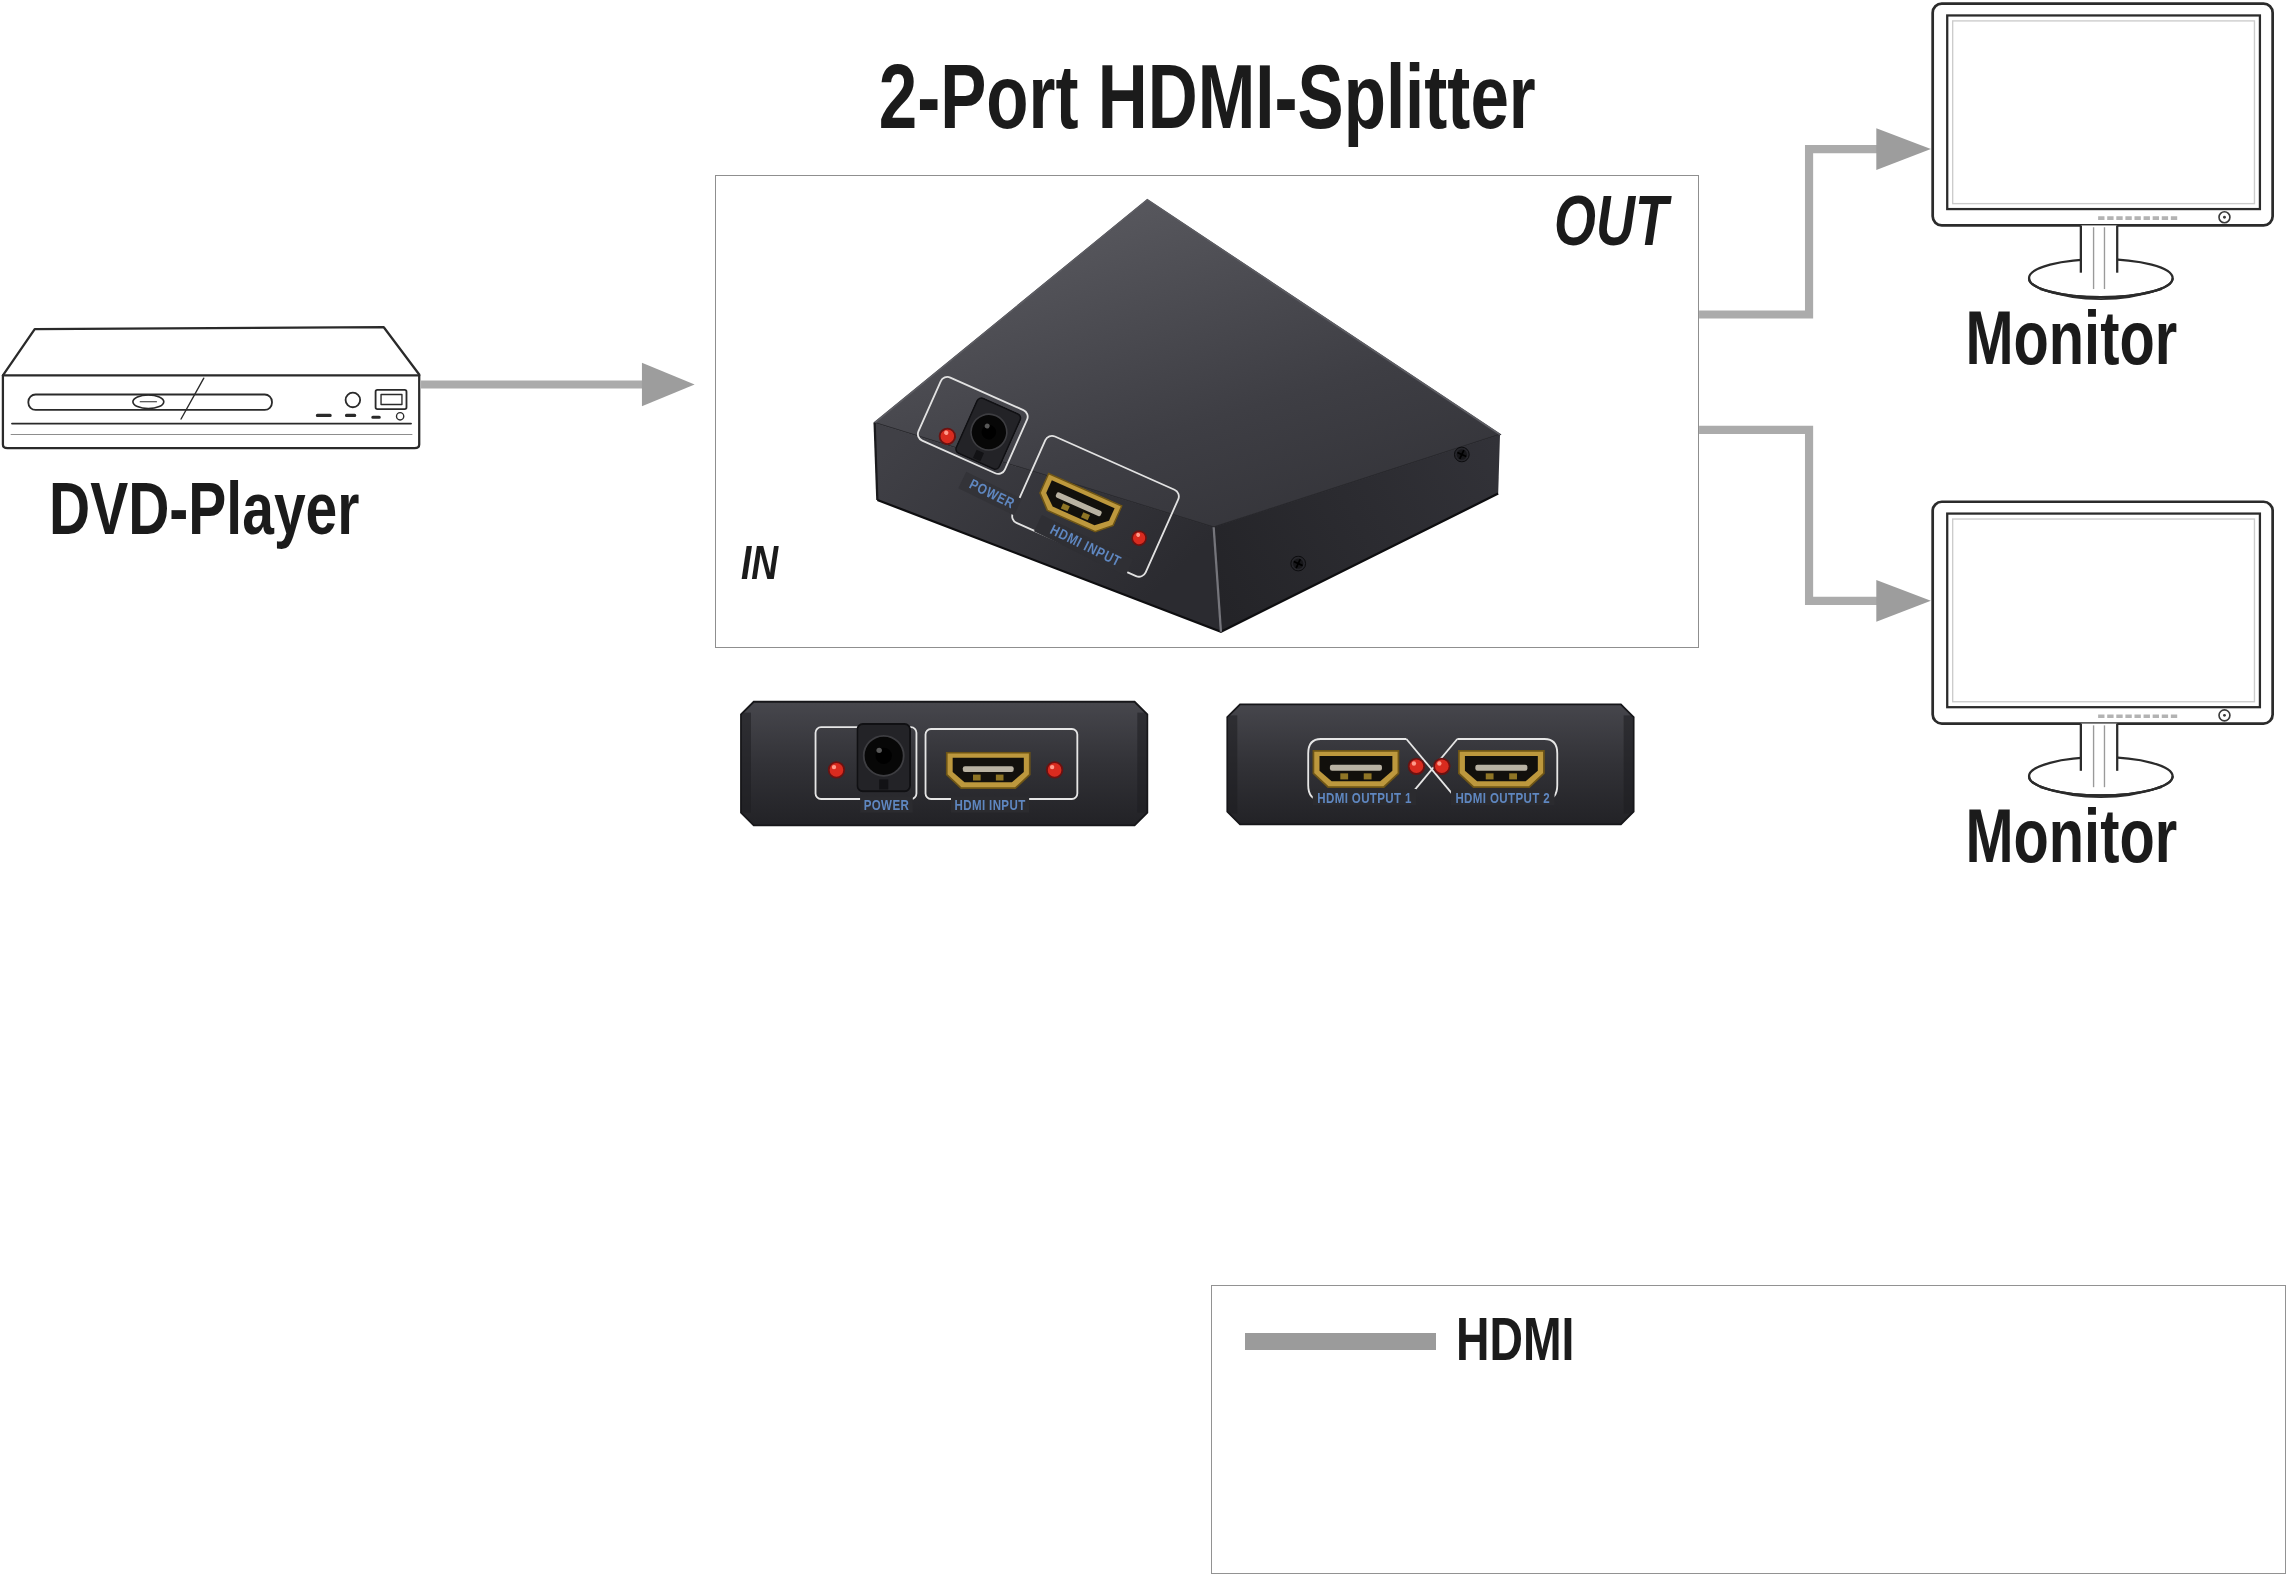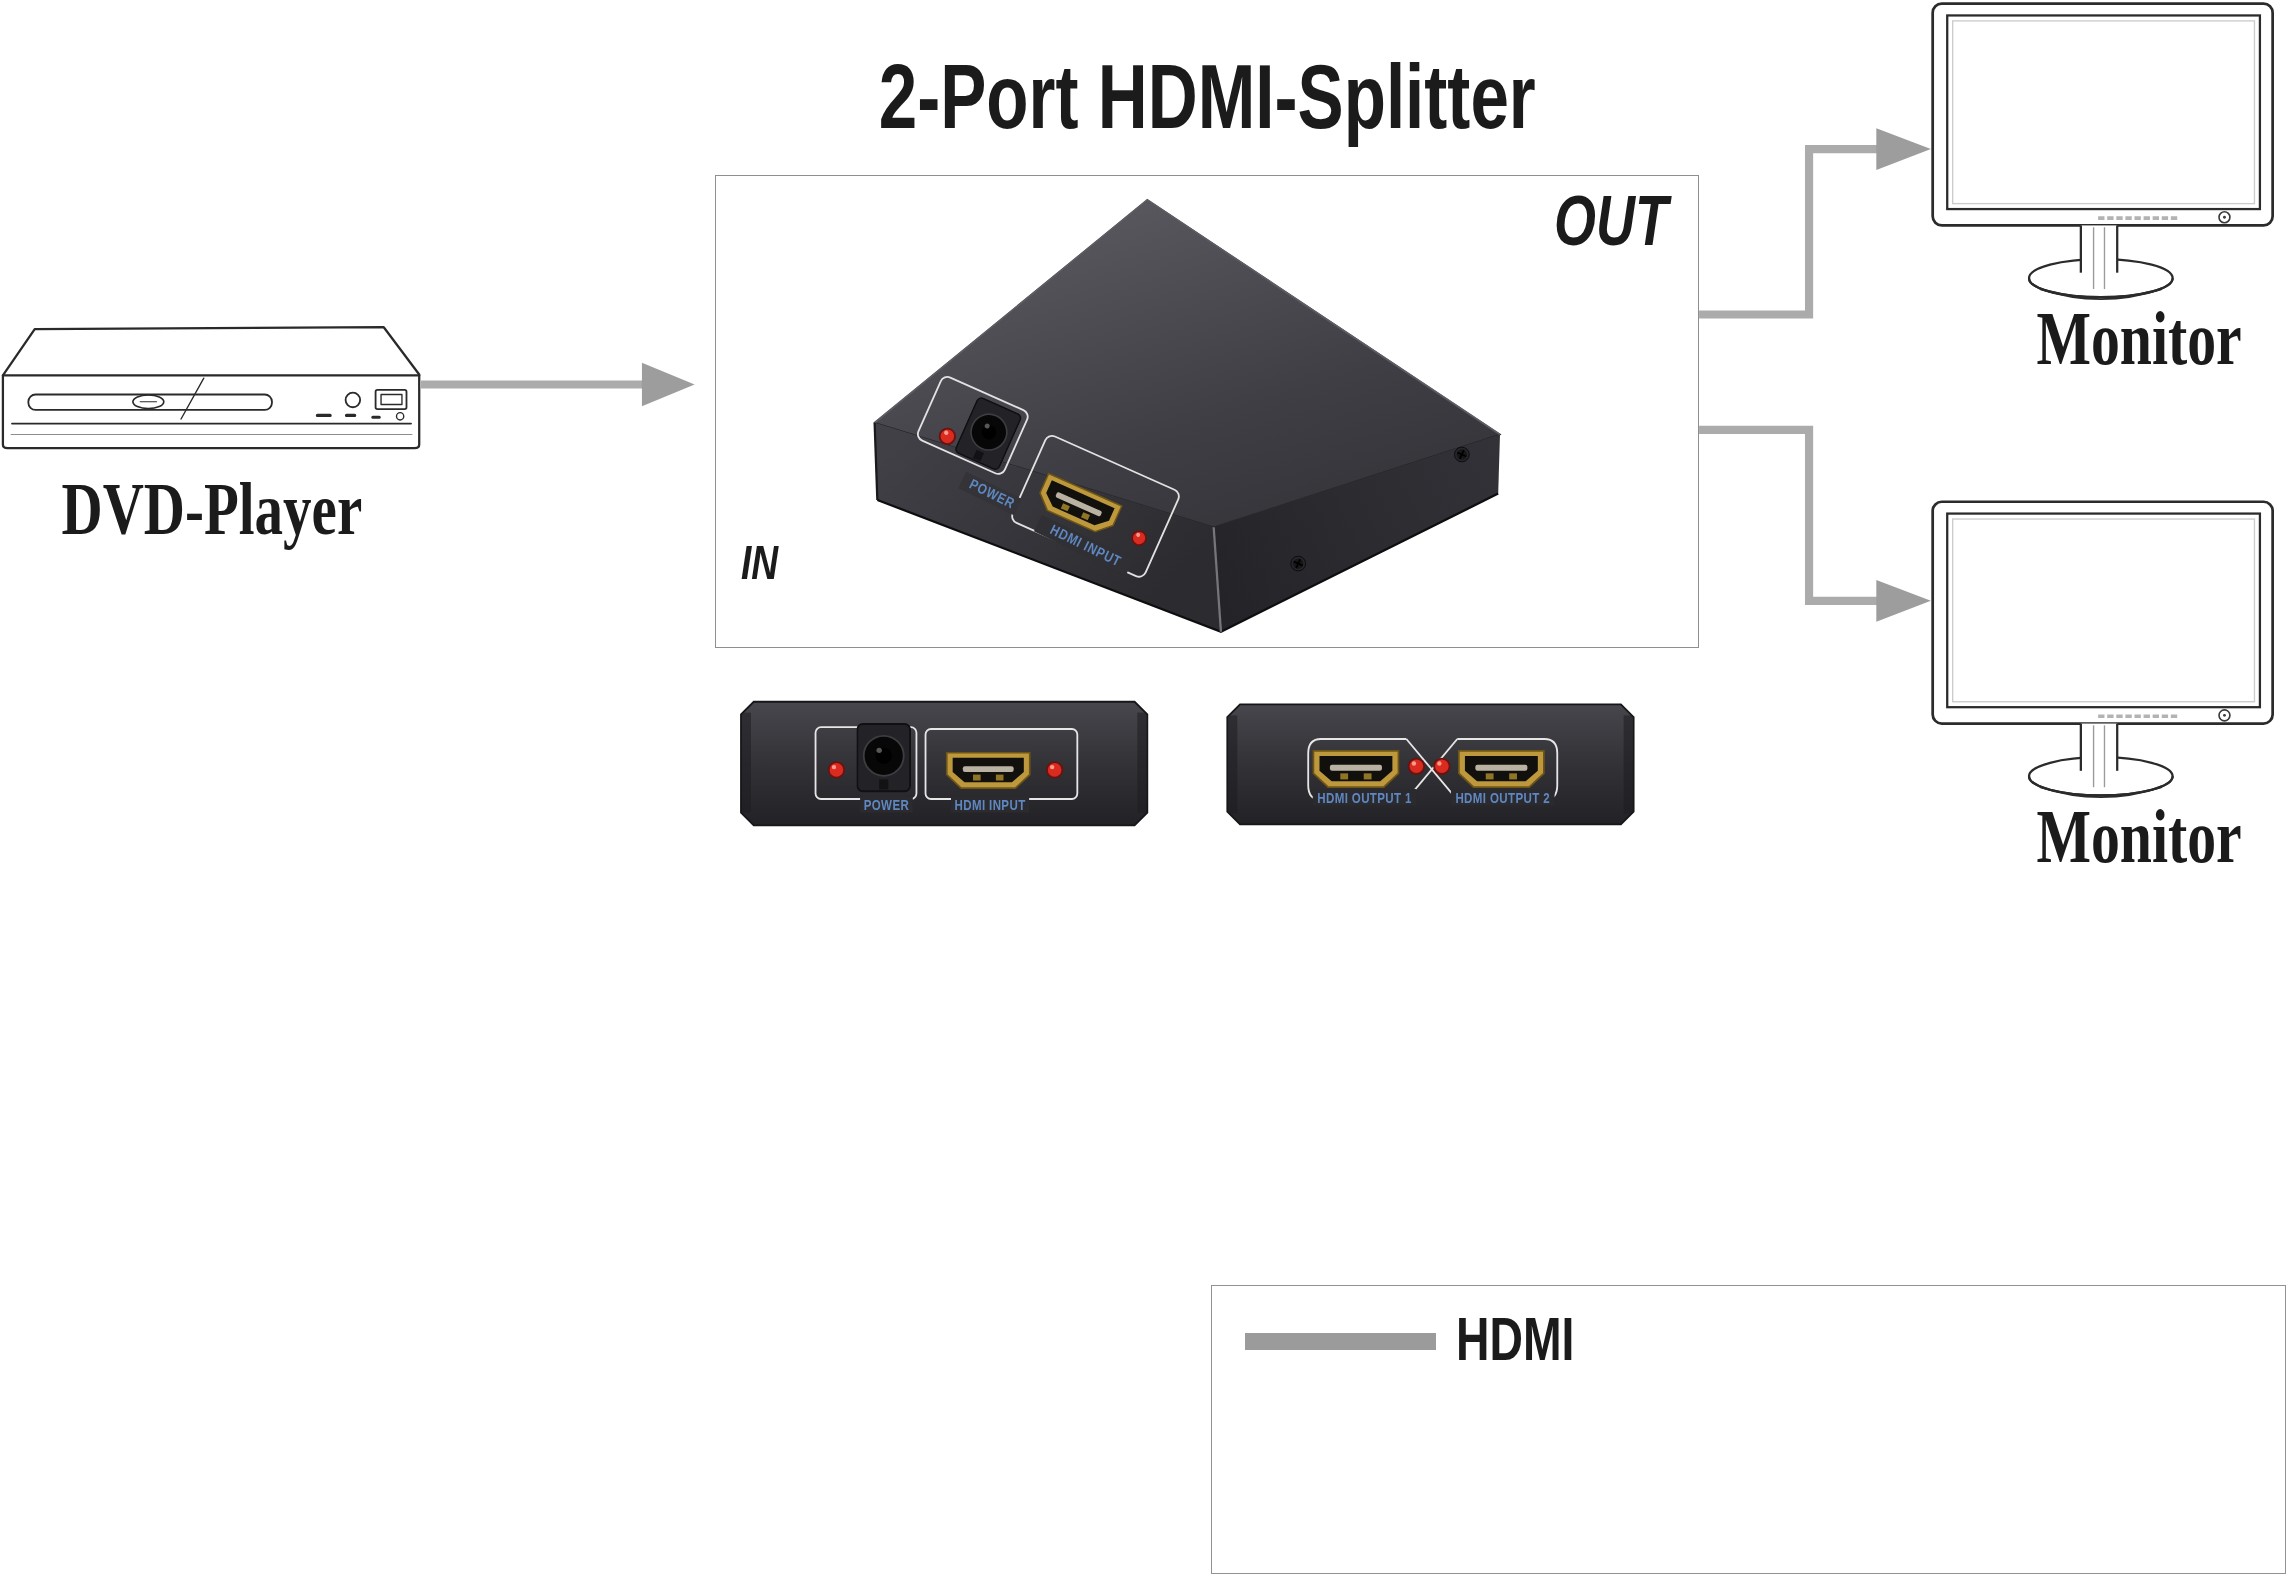--- a/index.html
+++ b/index.html
@@ -5,22 +5,22 @@
   html,body{margin:0;padding:0;}
   body{
     width:2291px;height:1588px;position:relative;background:#ffffff;
     font-family:"Liberation Sans",sans-serif;overflow:hidden;
   }
   .abs{position:absolute;}
   .lbl{font-weight:bold;color:#1b1b1b;white-space:nowrap;line-height:1;}
   .cond{display:inline-block;transform:scaleX(0.76);transform-origin:center center;}
   .cond-l{display:inline-block;transform:scaleX(0.76);transform-origin:left center;}
   .title{left:715px;top:51px;width:984px;text-align:center;font-size:91px;}
-  .dvd-label{left:0;top:471px;width:424px;text-align:center;font-size:75px;font-family:Liberation Serif, serif;}
-  .monitor-label{left:1932px;width:342px;text-align:right;font-size:76px;font-family:Liberation Serif, serif;}
+  .dvd-label{left:0;top:471px;width:424px;text-align:left;font-size:75px;}
+  .monitor-label{left:1932px;width:342px;text-align:left;font-size:76px;}
   .splitter-box{
     left:715px;top:175px;width:982px;height:471px;
     border:1.8px solid #8f8f8f;background:#ffffff;font-style:italic;
   }
   .out-label{left:838px;top:9px;font-size:71px;}
   .in-label{left:25px;top:362px;font-size:49px;}
   .legend-box{
     left:1211px;top:1285px;width:1073px;height:287px;
     border:1.8px solid #929292;background:#ffffff;
   }

